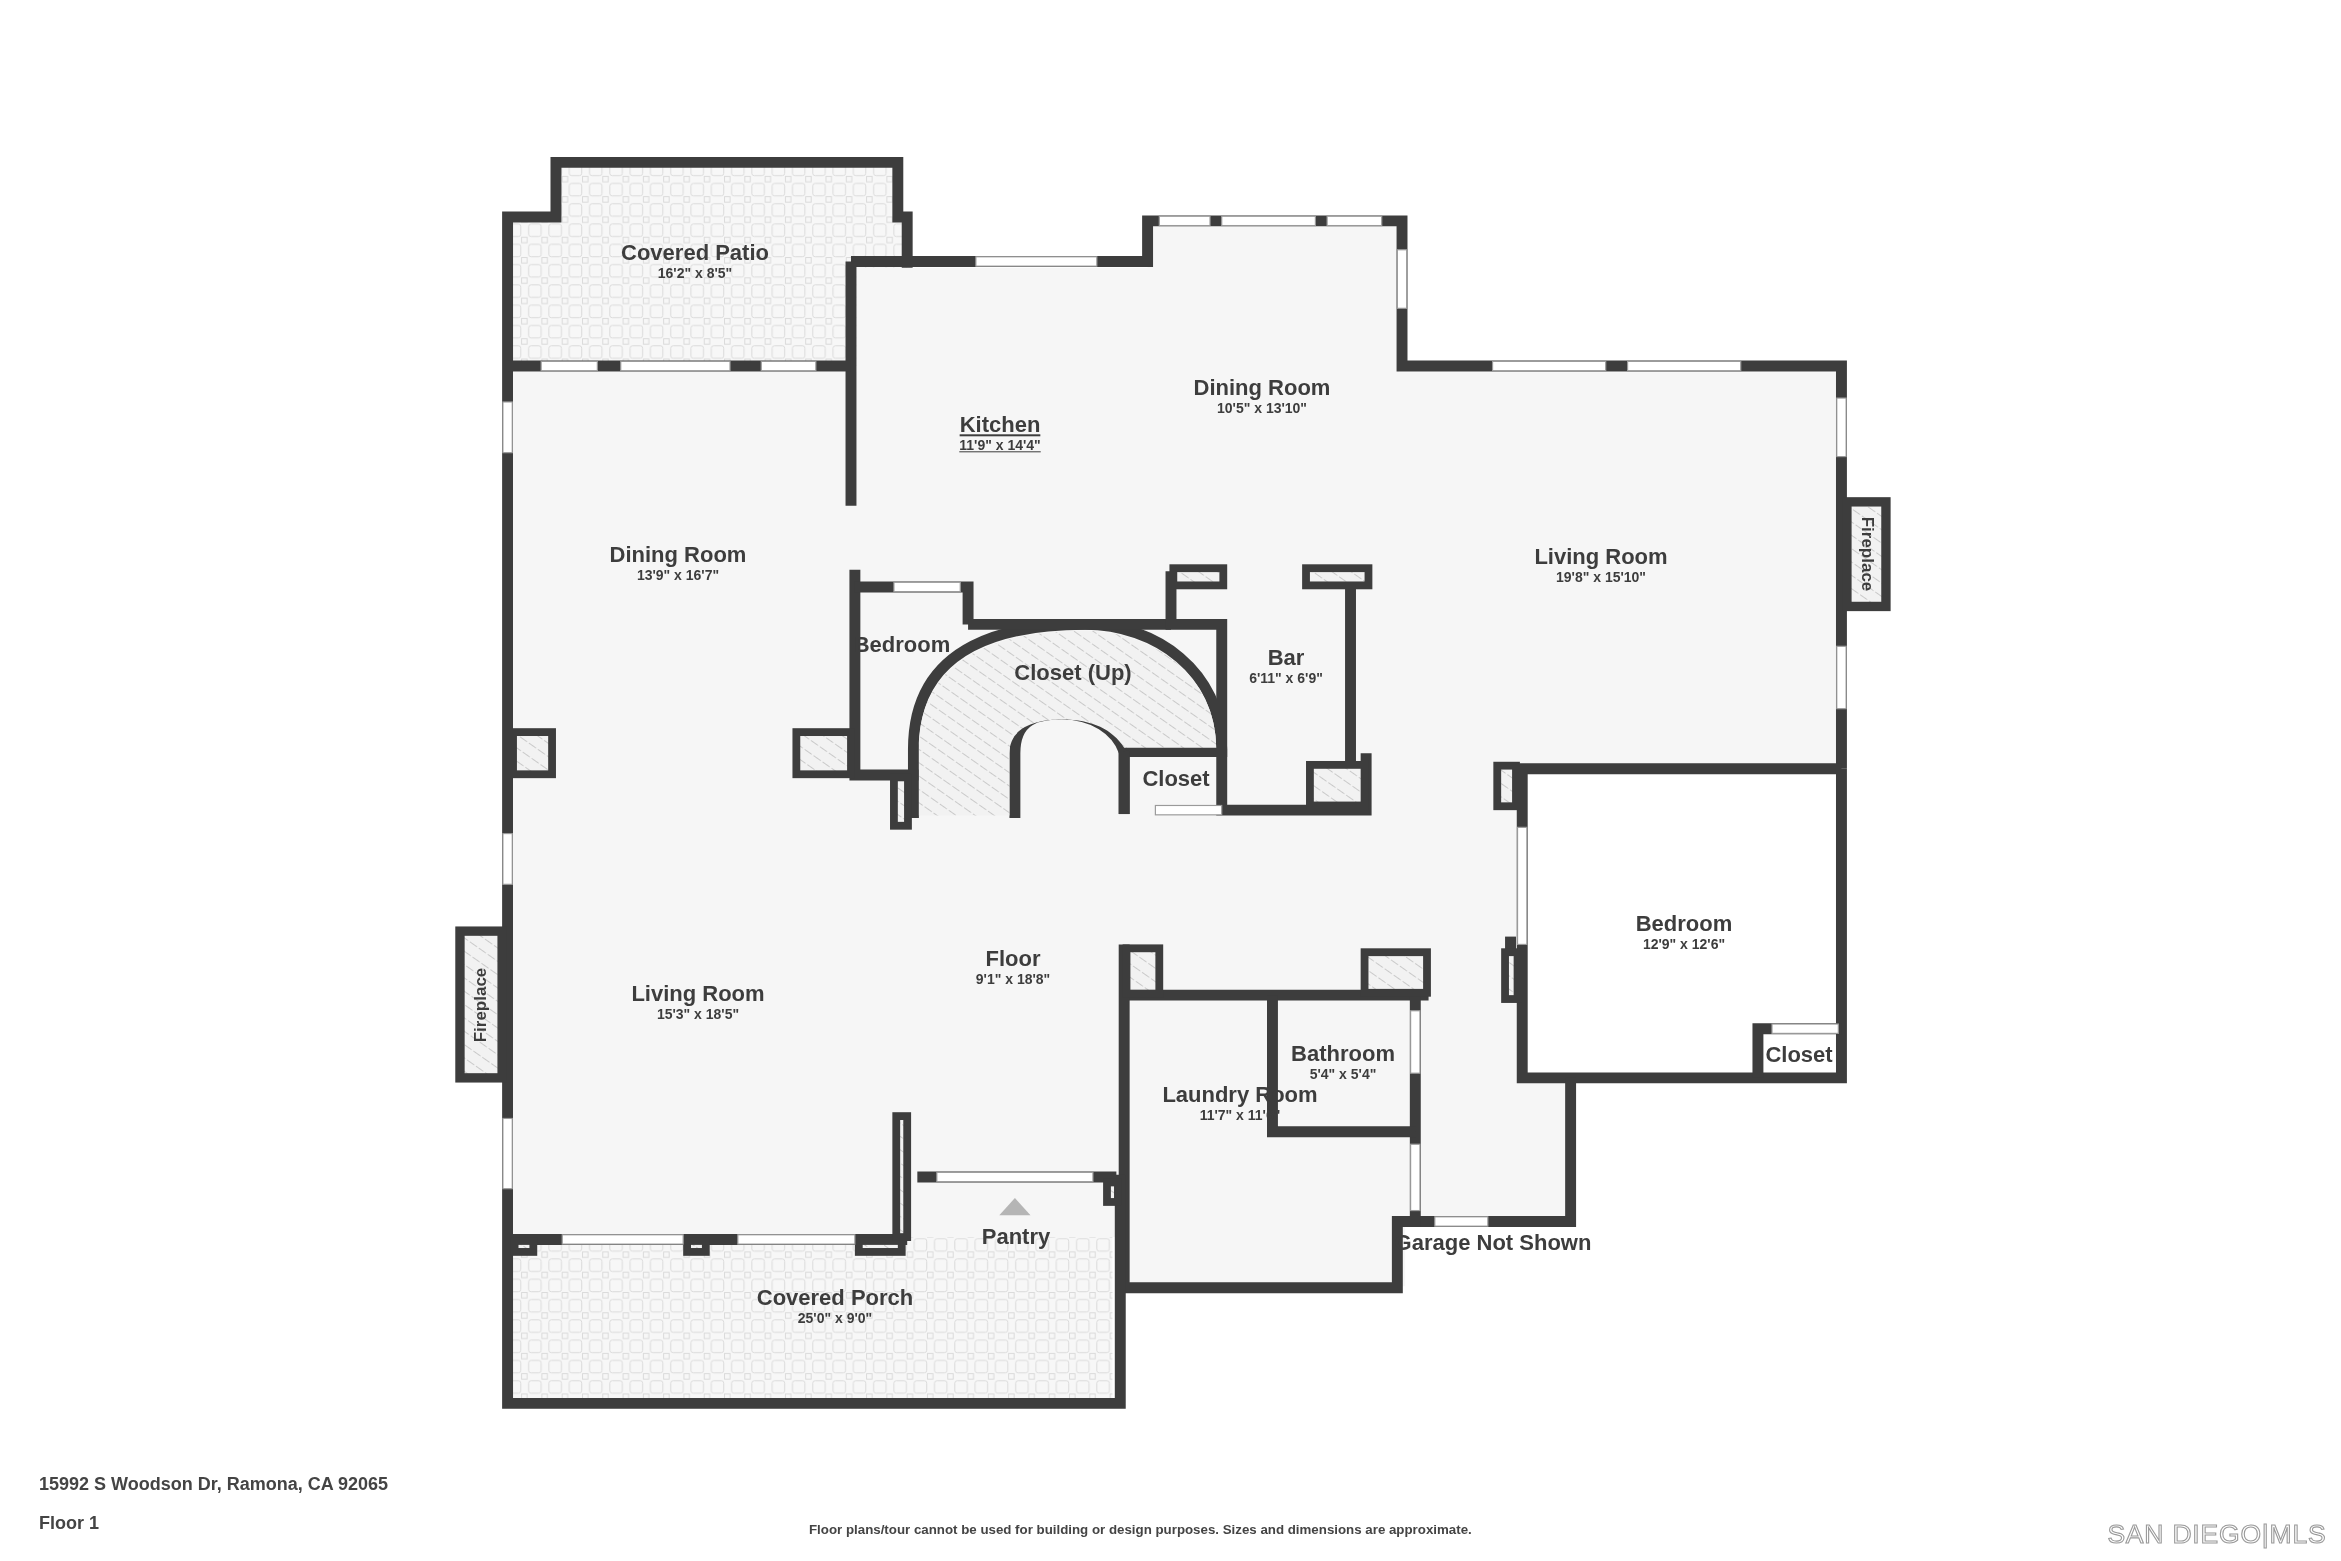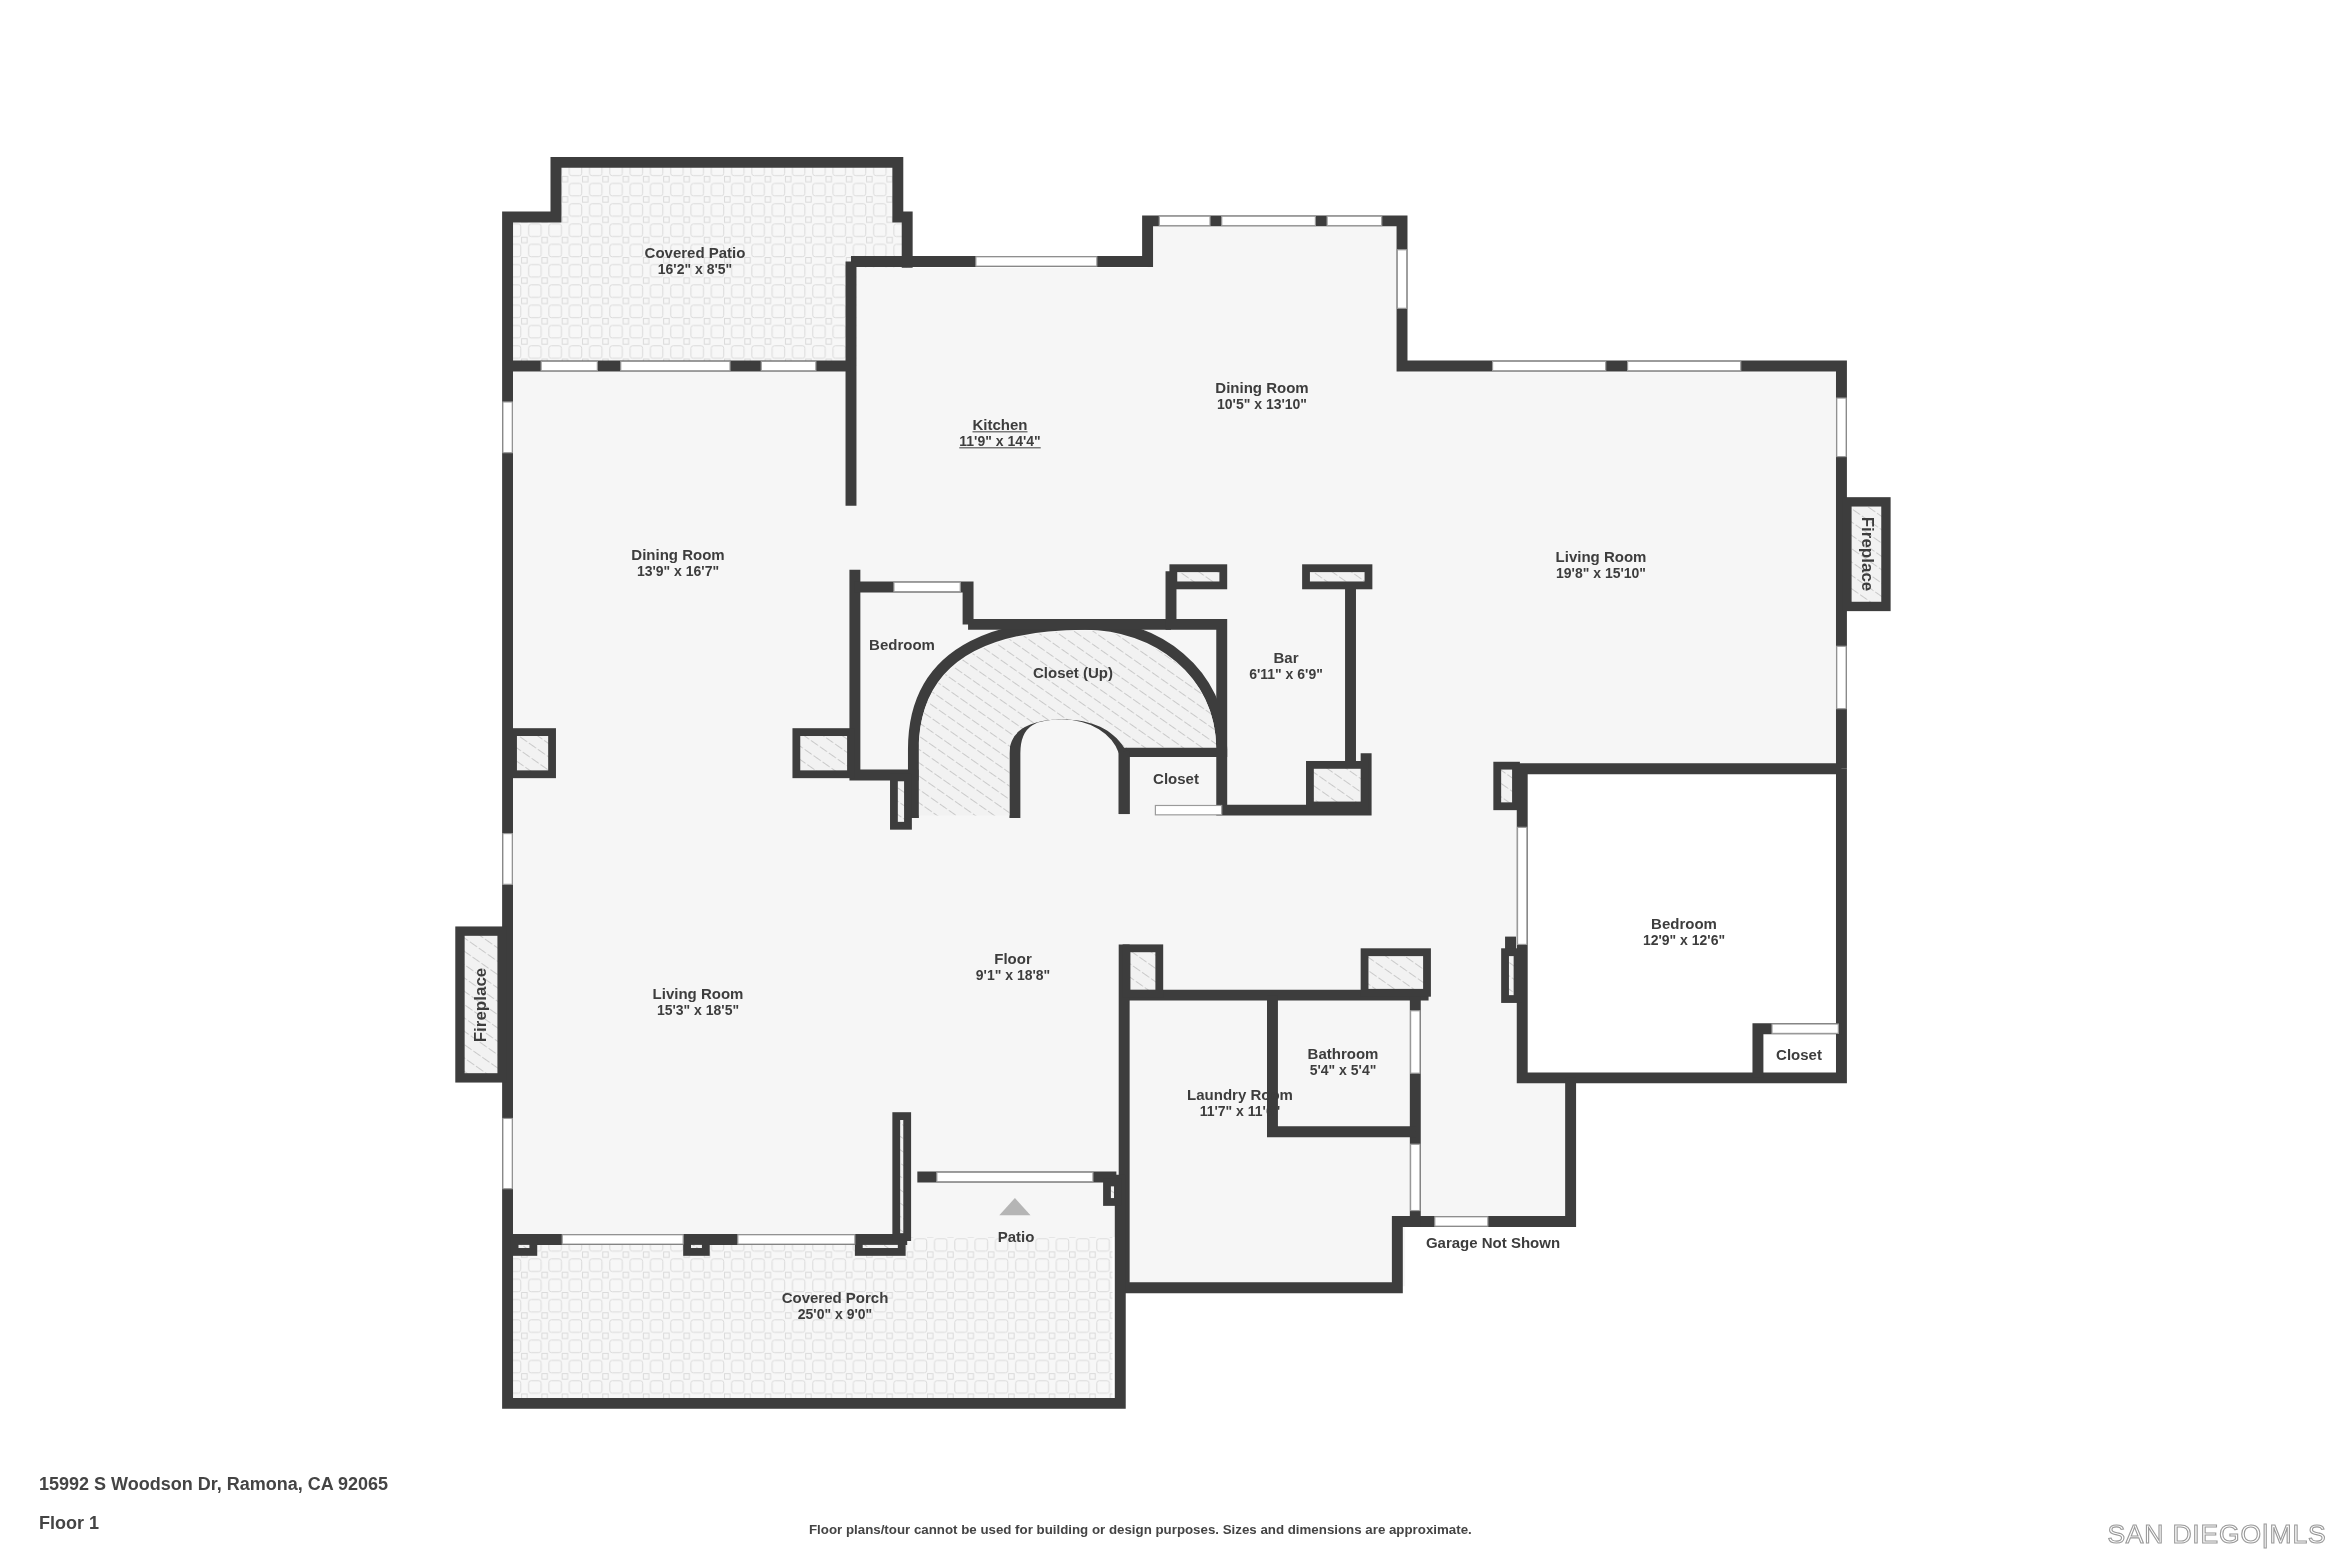--- a/index.html
+++ b/index.html
@@ -1,19 +1,19 @@
 <!DOCTYPE html>
 <html style="font-size:12.5px"><head>
 <meta charset="utf-8">
 <style>
   html,body{margin:0;padding:0;background:#ffffff;}
   body{width:2342px;height:1561px;position:relative;overflow:hidden;font-family:"Liberation Sans","DejaVu Sans",sans-serif;color:#3d3d3d;}
   #plan{position:absolute;left:0;top:0;width:2342px;height:1561px;}
   .lbl{position:absolute;transform:translate(-50%,-50%);text-align:center;white-space:nowrap;line-height:1.15;}
-  .lbl .n{display:block;font-weight:bold;font-size:15px;color:#3d3d3d;}
+  .lbl .n{display:block;font-weight:bold;font-size:22px;color:#3d3d3d;}
   .lbl .d{display:block;font-size:14px;color:#3d3d3d;font-weight:bold;}
   .vert{position:absolute;transform:translate(-50%,-50%) rotate(-90deg);font-weight:bold;font-size:17px;color:#3d3d3d;white-space:nowrap;}
   .vert.r{transform:translate(-50%,-50%) rotate(90deg);}
   .foot{position:absolute;font-weight:bold;color:#444;}
   .logo{position:absolute;right:15.6px;bottom:11px;font-size:26.5px;letter-spacing:0.8px;color:#fff;-webkit-text-stroke:1.1px #9a9a9a;font-family:"Liberation Sans",sans-serif;}
 </style>
 </head>
 <body>
 
 <svg id="plan" viewBox="0 0 3000 2000" xmlns="http://www.w3.org/2000/svg">
@@ -183,21 +183,21 @@
   </div>
 <div class="lbl" style="left:1240px;top:1103px;">
     <span class="n">Laundry Room</span>
     <span class="d">11'7" x 11'6"</span>
   </div>
 <div class="lbl" style="left:835px;top:1306px;text-align:center;">
     <span class="n">Covered Porch</span>
     <span class="d">25'0" x 9'0"</span>
   </div>
 <div class="lbl" style="left:1016px;top:1237px;">
-    <span class="n">Patio</span>
+    <span class="n">Pantry</span>
   </div>
 
 <div class="vert" style="left:481px;top:1005px;">Fireplace</div>
 <div class="vert r" style="left:1867px;top:554px;">Fireplace</div>
 <div class="lbl" style="left:1493px;top:1243px;">
     <span class="n">Garage Not Shown</span>
   </div>
 
 <div class="foot" style="left:39px;top:1474px;font-size:18px;">15992 S Woodson Dr, Ramona, CA 92065</div>
 <div class="foot" style="left:39px;top:1513px;font-size:18px;">Floor 1</div>

